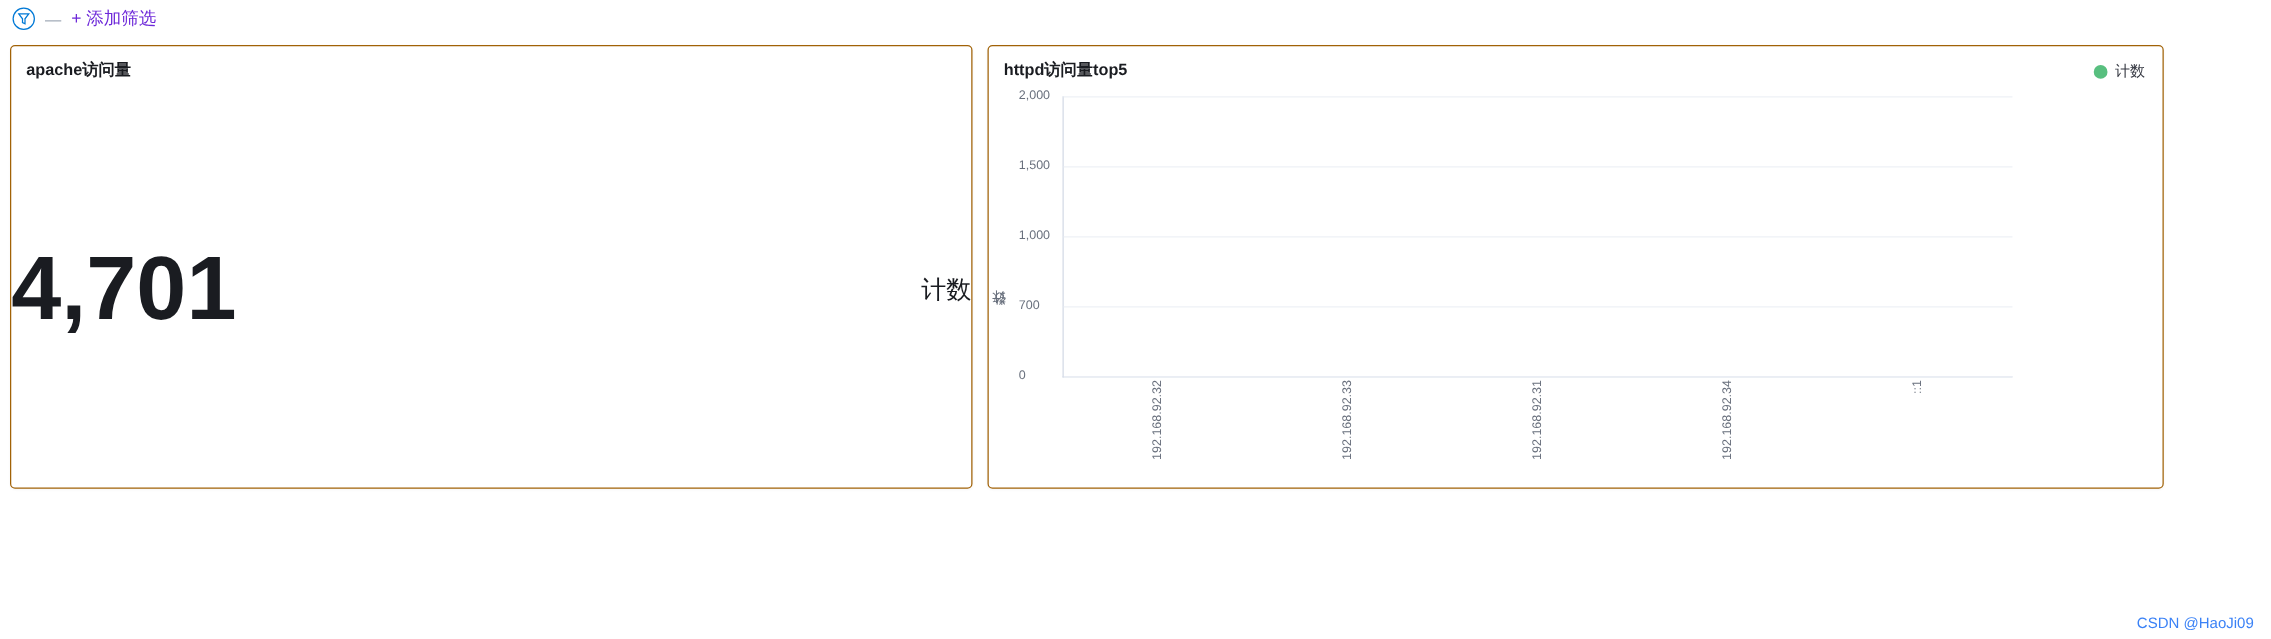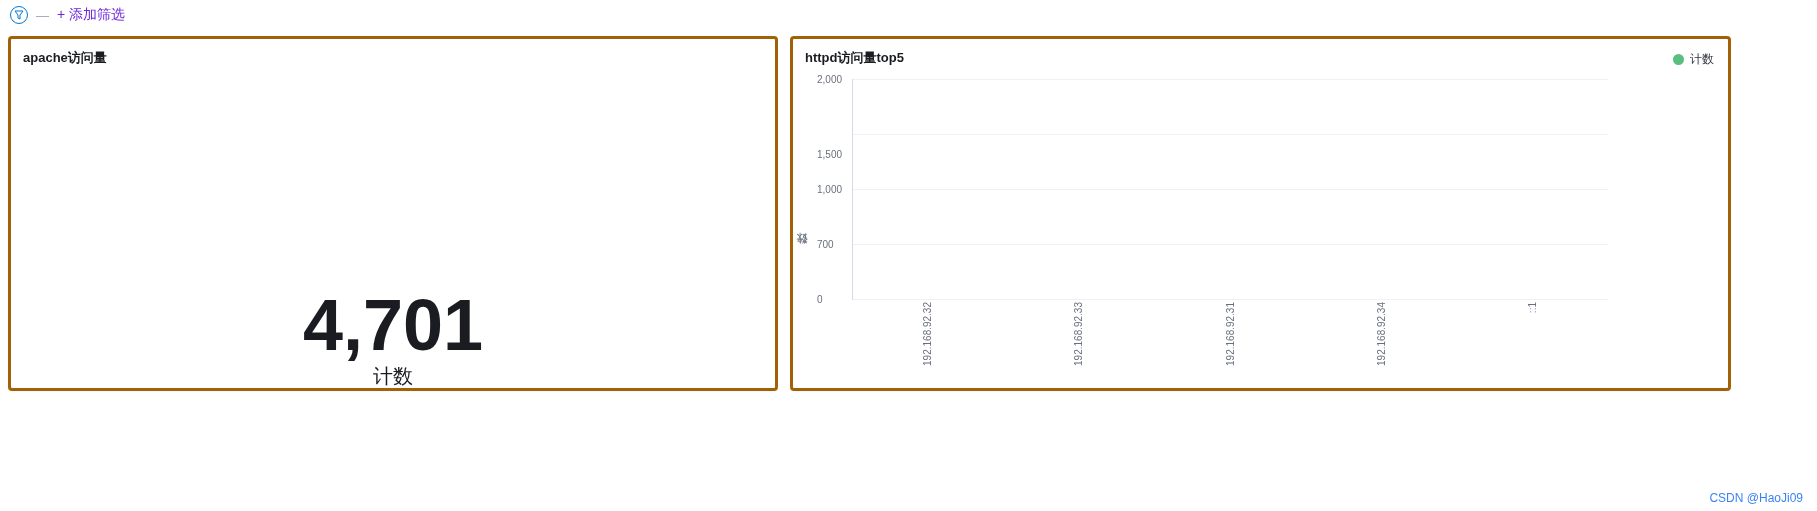--- a/index.html
+++ b/index.html
@@ -32,40 +32,40 @@
       cursor: pointer;
       display: flex; align-items: center; gap: 2px;
     }
     .dashboard {
       display: flex;
       gap: 12px;
       padding: 6px 8px 0 8px;
     }
     .panel {
       background: #fff;
-      border: 3px solid #a16207;
+      border: 1px solid #a16207;
       border-radius: 4px;
       box-shadow: 0 1px 2px rgba(0,0,0,0.04);
       overflow: hidden;
       position: relative;
     }
     .panel-left { width: 770px; height: 355px; }
     .panel-right { width: 941px; height: 355px; }
     .panel-title {
       font-size: 13px;
       font-weight: 700;
       color: #1a1c21;
       padding: 10px 12px 4px 12px;
     }
     .metric-body {
       height: calc(100% - 30px);
       display: flex;
-      flex-direction: column;
+      flex-direction: row;
       align-items: center;
-      justify-content: flex-end;
+      justify-content: space-between;
     }
     .metric-value {
       font-size: 72px;
       font-weight: 700;
       color: #1a1c21;
       line-height: 1;
     }
     .metric-label {
       font-size: 20px;
       color: #1a1c21;
@@ -226,21 +226,21 @@
                 <div class="bar" style="height: 0.05%; background: rgb(123, 203, 155);"></div>
               </div>
             </div>
         <div class="grid-line" style="top: 100%;"></div>
             <div class="y-tick-label" style="top: 100%;">0</div>
             <div class="grid-line" style="top: 75%;"></div>
             <div class="y-tick-label" style="top: 75%;">700</div>
             <div class="grid-line" style="top: 50%;"></div>
             <div class="y-tick-label" style="top: 50%;">1,000</div>
             <div class="grid-line" style="top: 25%;"></div>
-            <div class="y-tick-label" style="top: 25%; margin-top: 20px;">1,500</div>
+            <div class="y-tick-label" style="top: 25%;">1,500</div>
             <div class="grid-line" style="top: 0%;"></div>
             <div class="y-tick-label" style="top: 0%;">2,000</div>
           </div>
         <div class="x-ticks" id="x-ticks">
             <div class="x-tick-slot">
               <div class="x-tick-label">192.168.92.32</div>
             </div>
             <div class="x-tick-slot">
               <div class="x-tick-label">192.168.92.33</div>
             </div>

